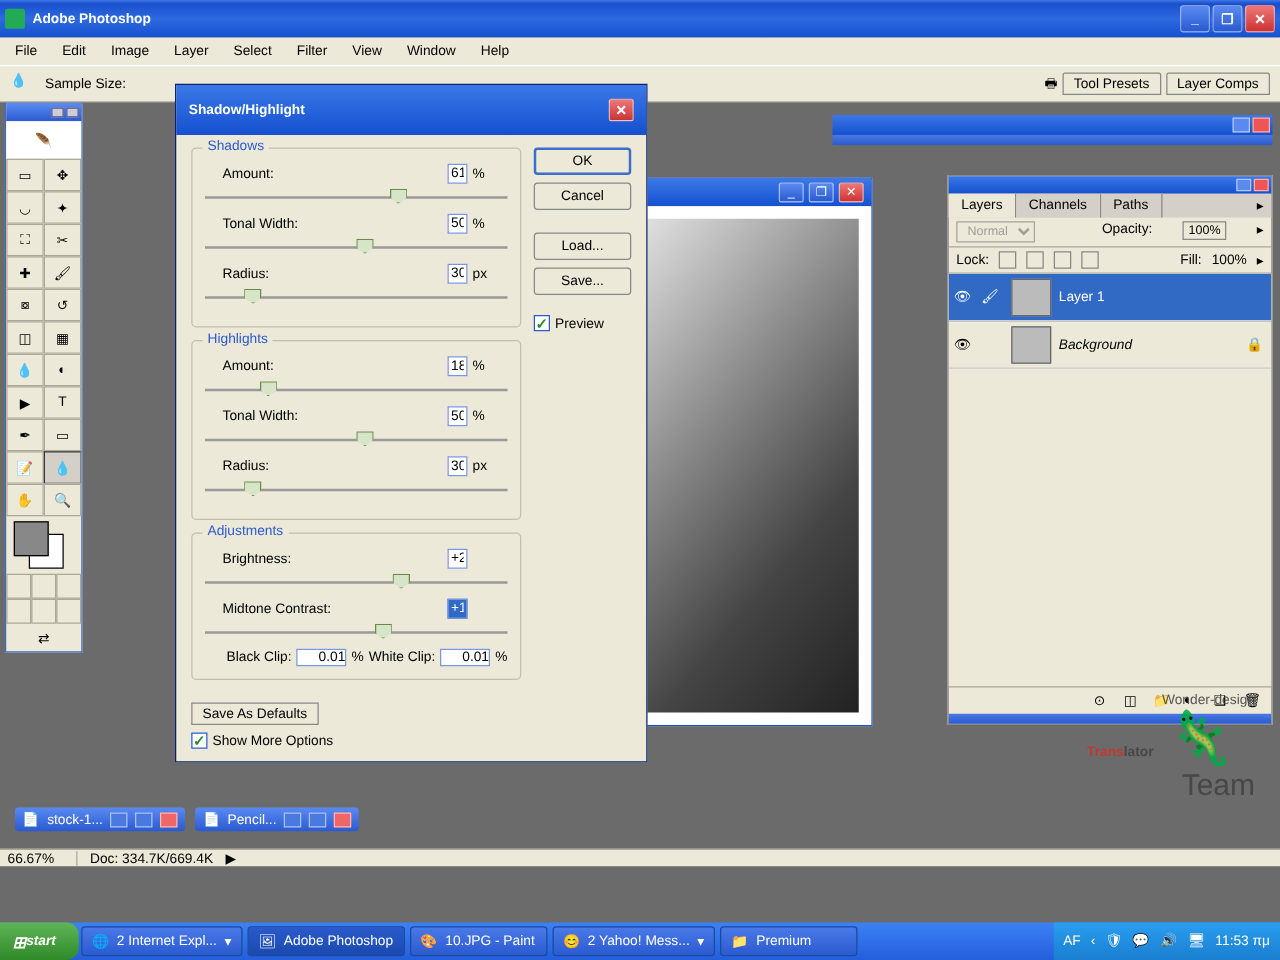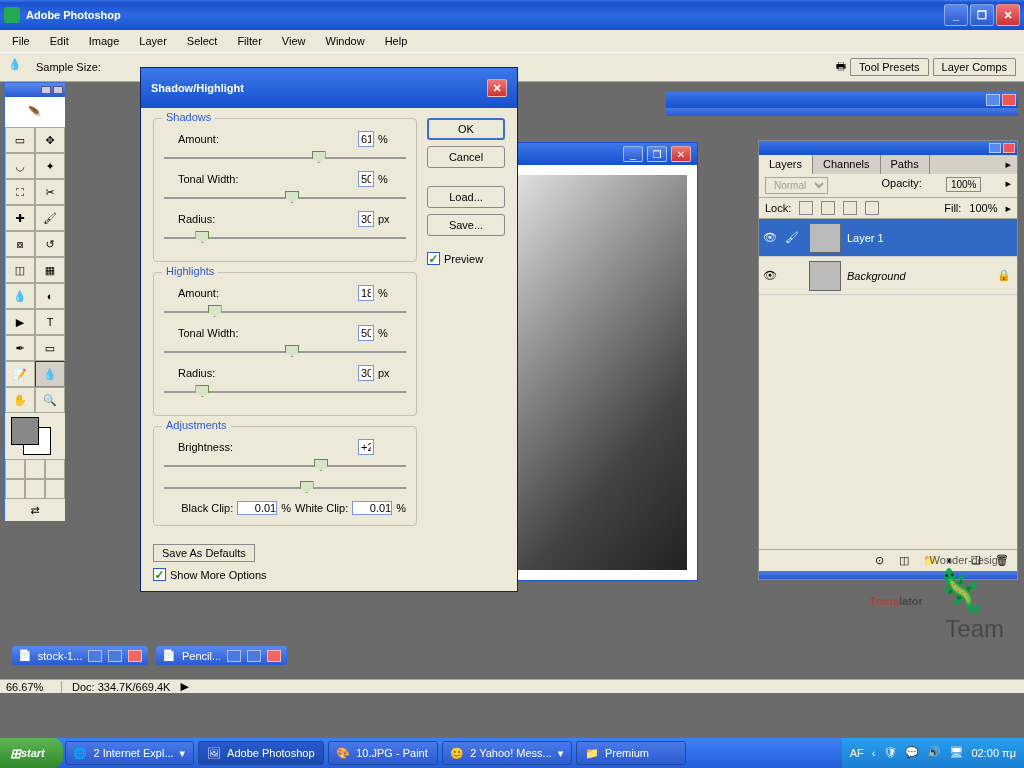--- a/index.html
+++ b/index.html
@@ -303,20 +303,26 @@
             <div class="row">
                 <span class="lbl">Brightness:</span>
                 <span style="flex:1"></span>
                 <input class="num" value="+29" style="">
                 <span class="unit"></span>
               </div>
             <div class="slider">
                 <div class="track"></div>
                 <div class="thumb" style="left:62%"></div>
               </div>
+            <div class="row">
+                <span class="lbl">Midtone Contrast:</span>
+                <span style="flex:1"></span>
+                <input class="num focus" value="+10" style="">
+                <span class="unit"></span>
+              </div>
             <div class="slider">
                 <div class="track"></div>
                 <div class="thumb" style="left:56%"></div>
               </div>
             <div class="cliprow">
               <span>Black Clip:</span>
               <input value="0.01" style="">
               <span>%</span>
               <span>White Clip:</span>
               <input value="0.01" style="">
@@ -434,15 +440,15 @@
   <div class="tb">🎨<span>10.JPG - Paint</span></div>
   <div class="tb">😊<span>2 Yahoo! Mess...</span><span class="dd">▾</span></div>
   <div class="tb">📁<span>Premium</span></div>
   <div class="tray">
     <span>AF</span>
     <span>‹</span>
     <span class="ti">🛡</span>
     <span class="ti">💬</span>
     <span class="ti">🔊</span>
     <span class="ti">🖥</span>
-    <span>02:00 πμ</span>
+    <span>11:53 πμ</span>
   </div>
 </div>
 
 </body></html>

